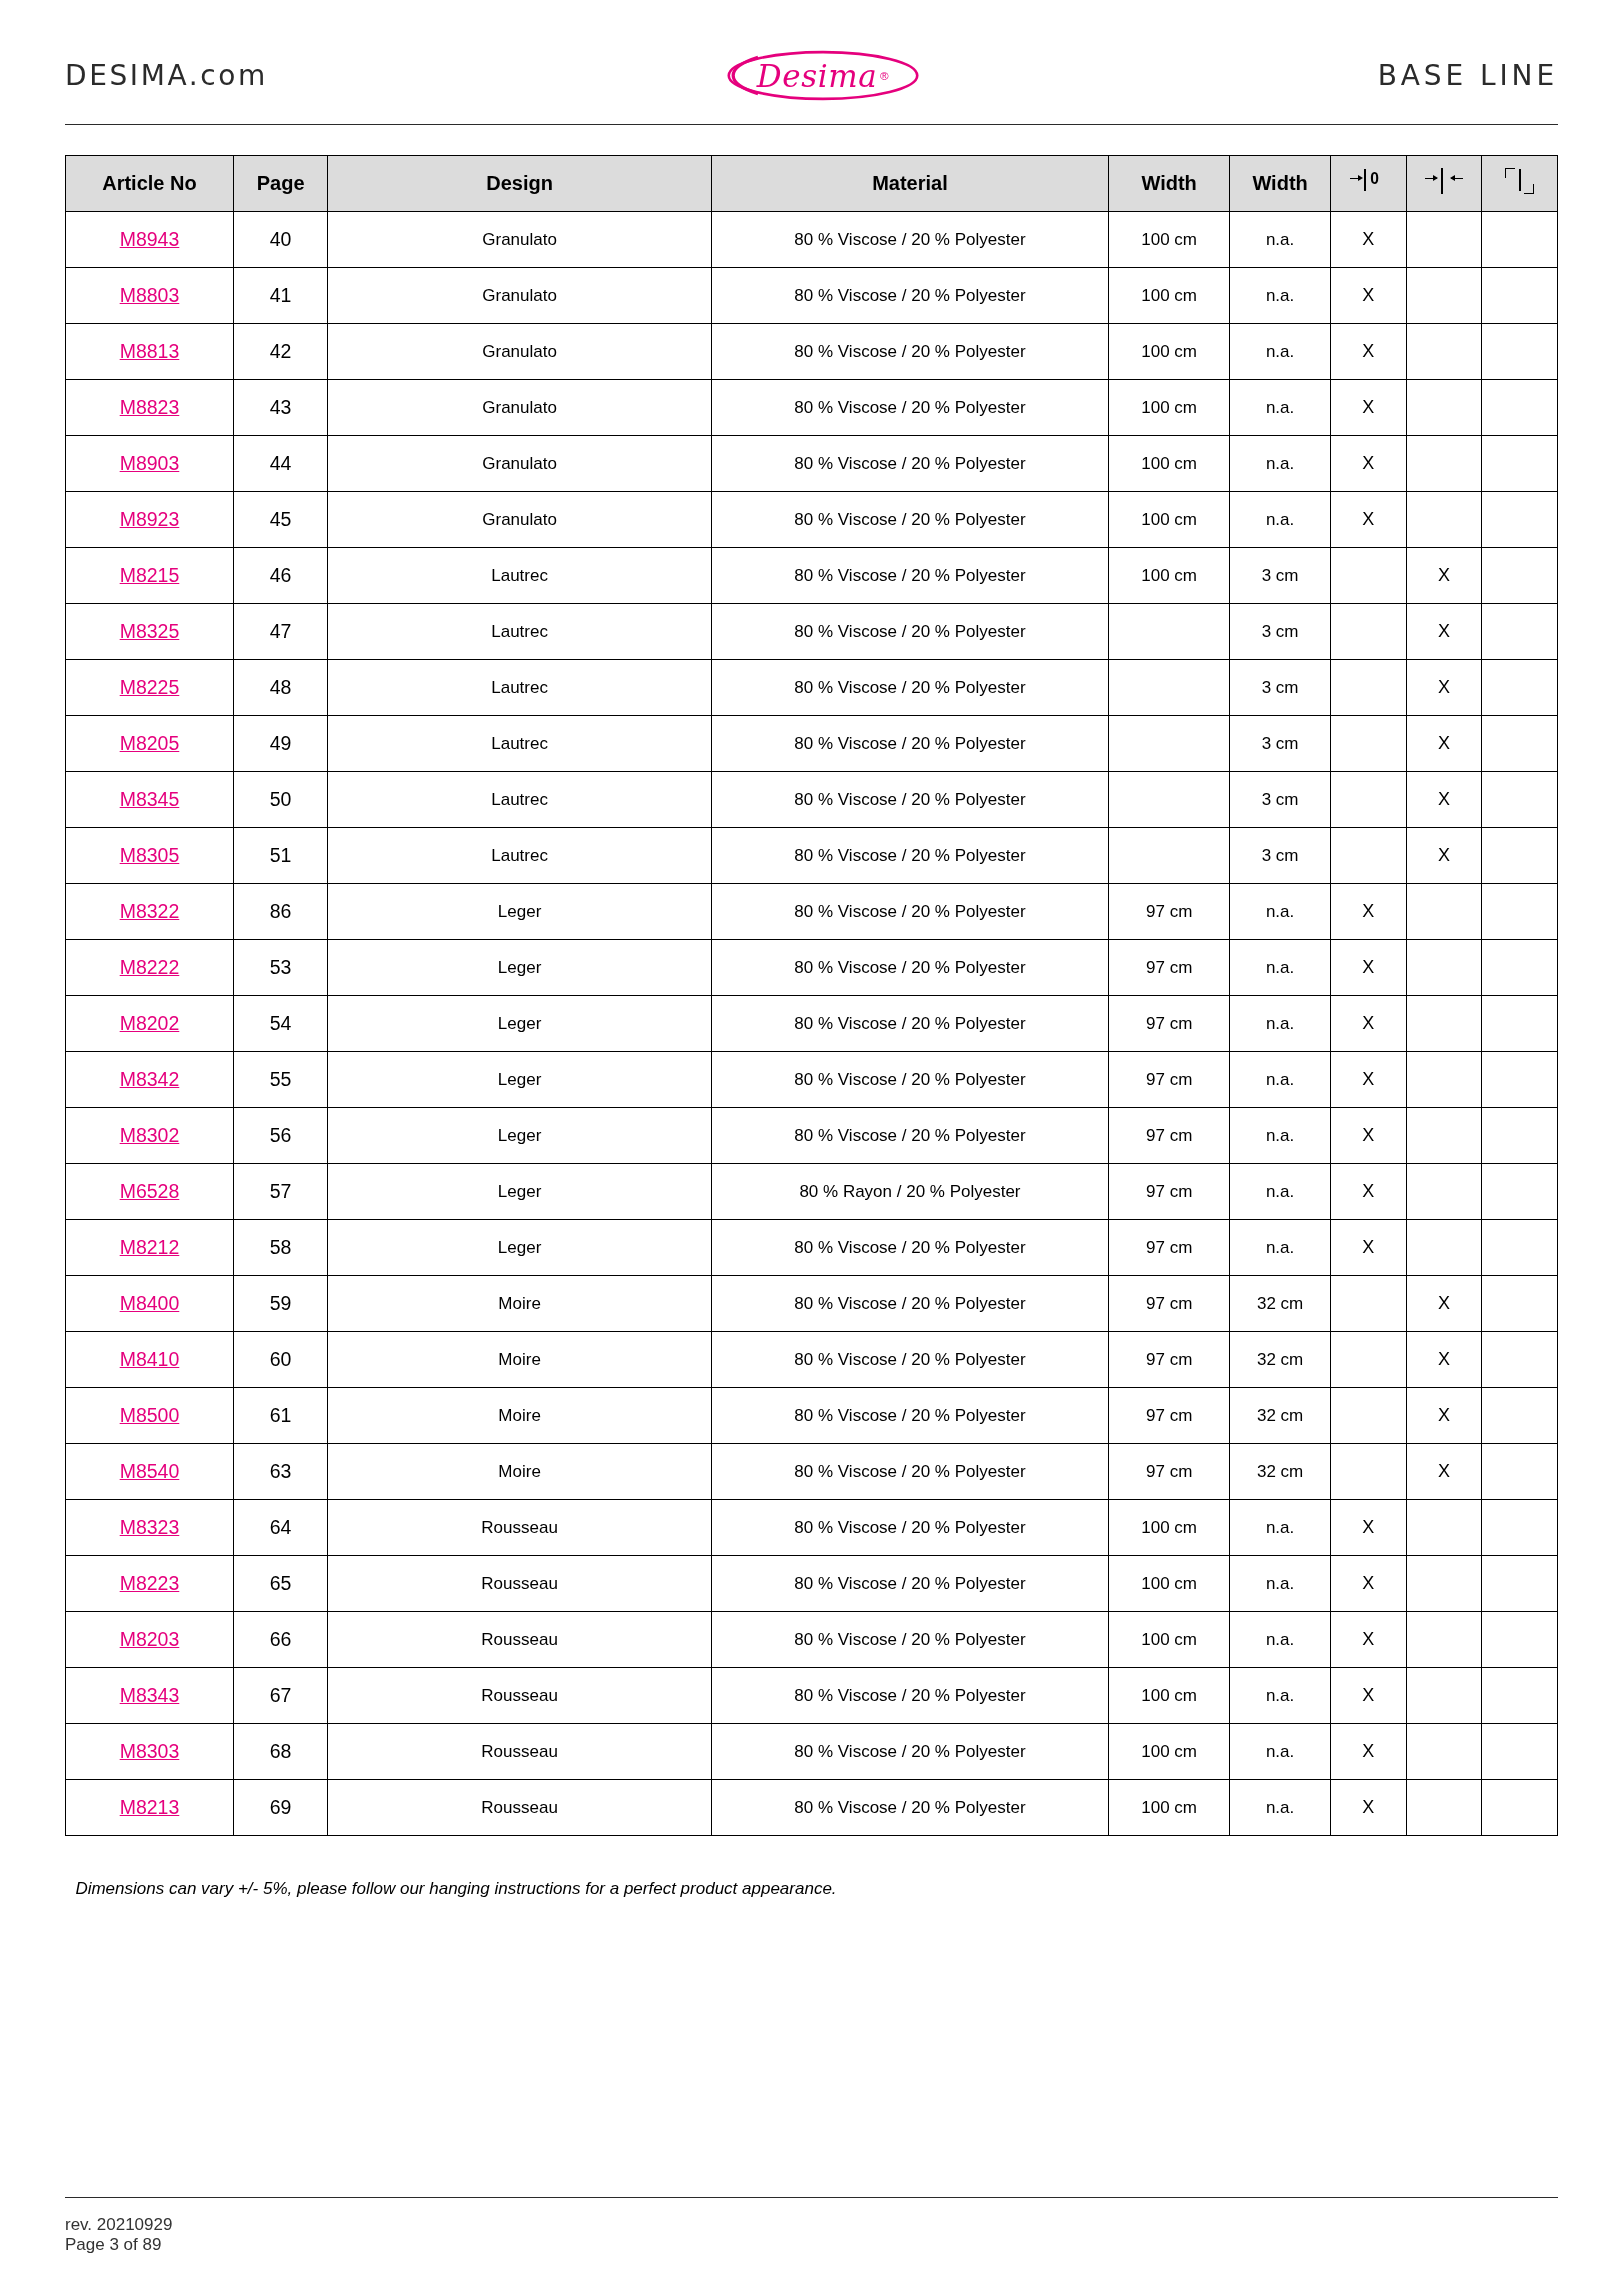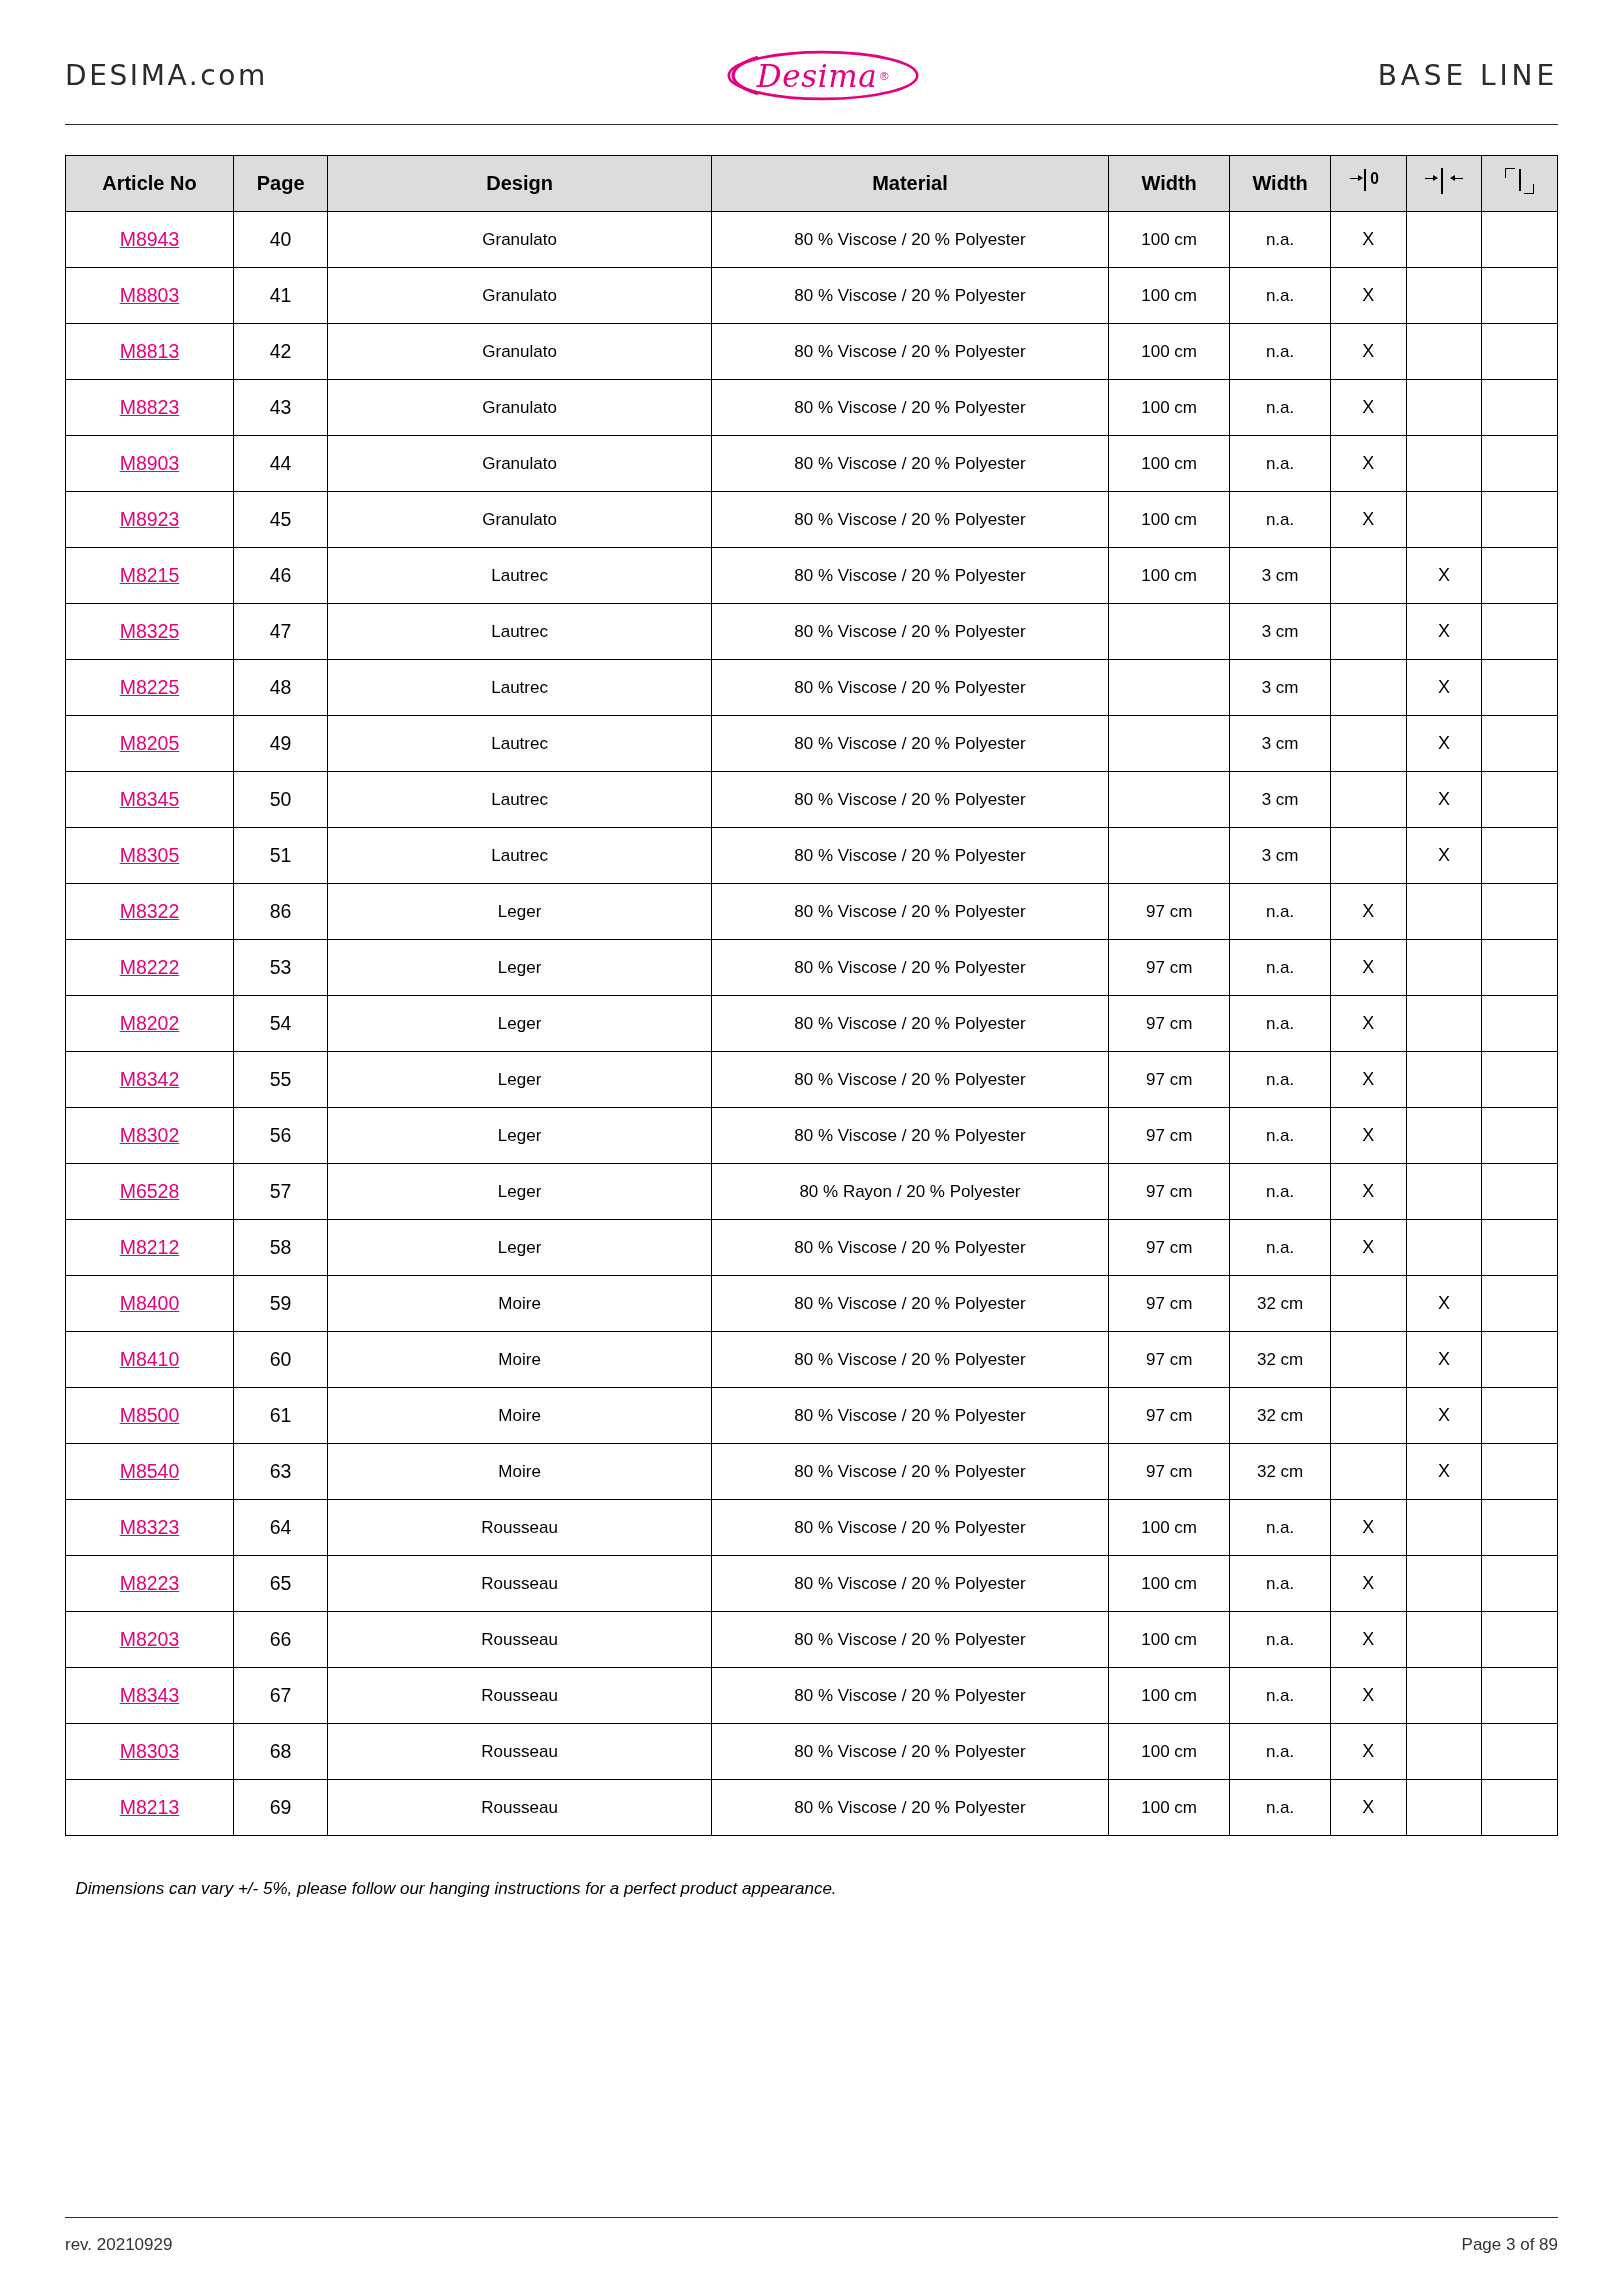--- a/index.html
+++ b/index.html
@@ -207,23 +207,24 @@
     left: 65px;
     right: 65px;
     bottom: 40px;
   }
   .rule-bottom {
     border-top: 1.9px solid #2b2b2b;
     margin-bottom: 17px;
   }
   .footer-row {
     display: flex;
-    justify-content: space-between;
+    justify-content: flex-end;
     font-size: 17px;
     color: #333333;
+    flex-direction: column;
   }
 </style>
 </head>
 <body>
 
 <div class="page">
 
   <div class="header">
     <div class="brand-left">DESIMA.com</div>
 

